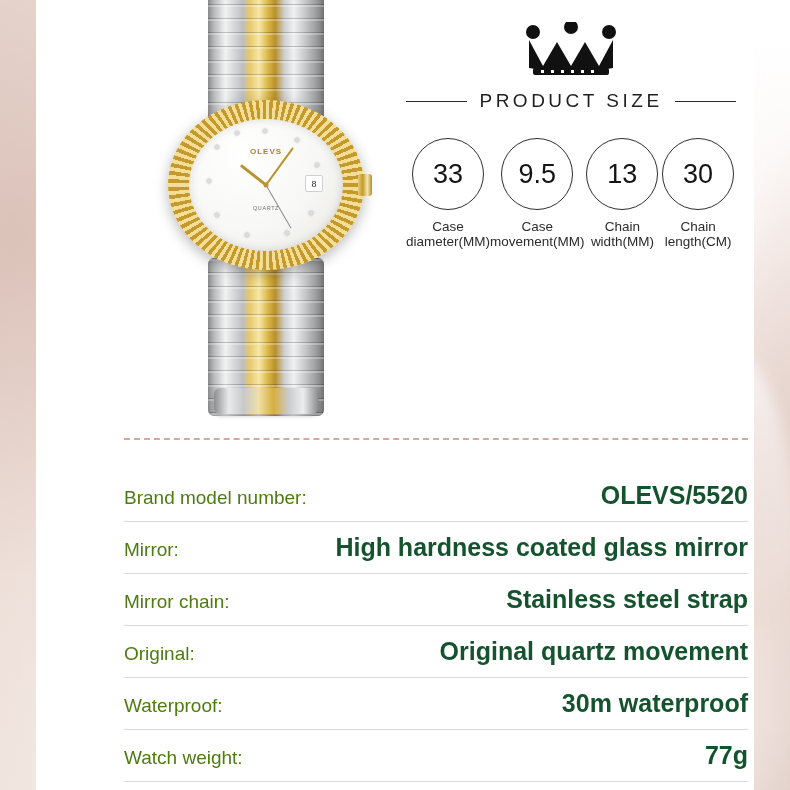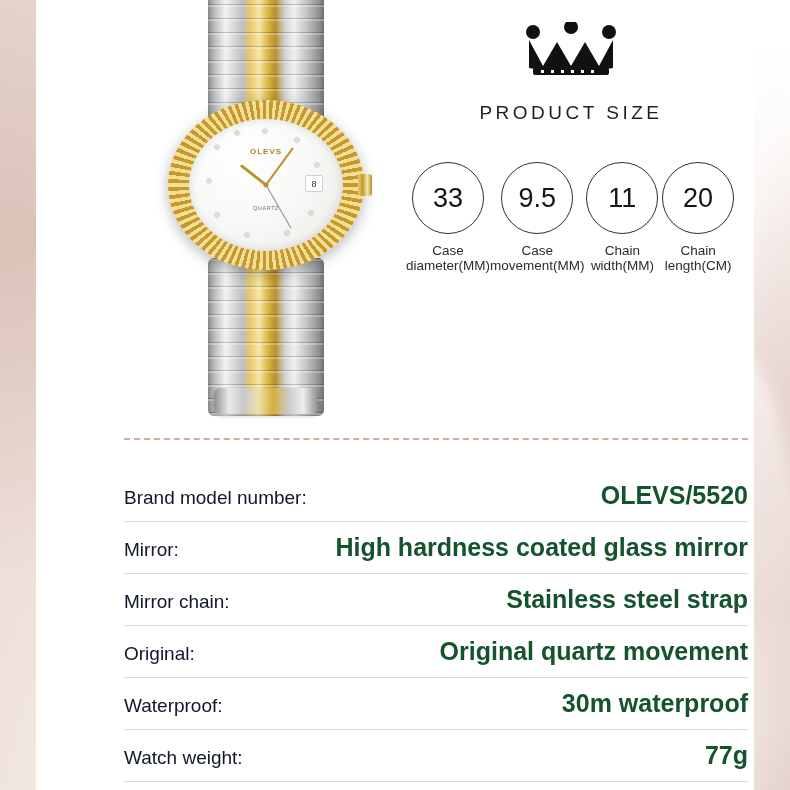--- a/index.html
+++ b/index.html
@@ -179,21 +179,20 @@
     position: absolute;
     left: 370px; top: 22px;
     width: 330px;
   }
   .crown-icon { display: block; margin: 0 auto; }
   .ps-title-row {
     display: flex;
     align-items: center;
     gap: 12px;
     margin-top: 12px;
-    flex-direction: column;
   }
   .ps-rule { flex: 1; height: 1px; background: #2b2b2b; }
   .ps-title {
     font-size: 19px;
     letter-spacing: 3.5px;
     color: #1f1f1f;
     white-space: nowrap;
   }
   .spec-grid {
     margin-top: 26px;
@@ -235,21 +234,21 @@
   }
   .spec-row {
     display: flex;
     align-items: baseline;
     justify-content: space-between;
     padding: 11px 0 11px 0;
     border-bottom: 1px solid #d9d9d9;
   }
   .spec-key {
     font-size: 19px;
-    color: #0f172a;
+    color: #4d7c0f;
   }
   .spec-val {
     font-size: 25px;
     color: #14532d;
     text-align: right;
     font-weight: bold;
   }
 </style>
 </head>
 <body>
@@ -322,25 +321,25 @@
       <div class="spec-grid">
         <div class="spec-cell">
           <div class="spec-circle">33</div>
           <div class="spec-label">Case diameter(MM)</div>
         </div>
         <div class="spec-cell">
           <div class="spec-circle">9.5</div>
           <div class="spec-label">Case movement(MM)</div>
         </div>
         <div class="spec-cell">
-          <div class="spec-circle">11</div>
+          <div class="spec-circle">13</div>
           <div class="spec-label">Chain width(MM)</div>
         </div>
         <div class="spec-cell">
-          <div class="spec-circle">20</div>
+          <div class="spec-circle">30</div>
           <div class="spec-label">Chain length(CM)</div>
         </div>
       </div>
     </div>
 
     <div id="dashed-divider"></div>
 
     <div id="spec-table">
       <div class="spec-row">
         <div class="spec-key">Brand model number:</div>

